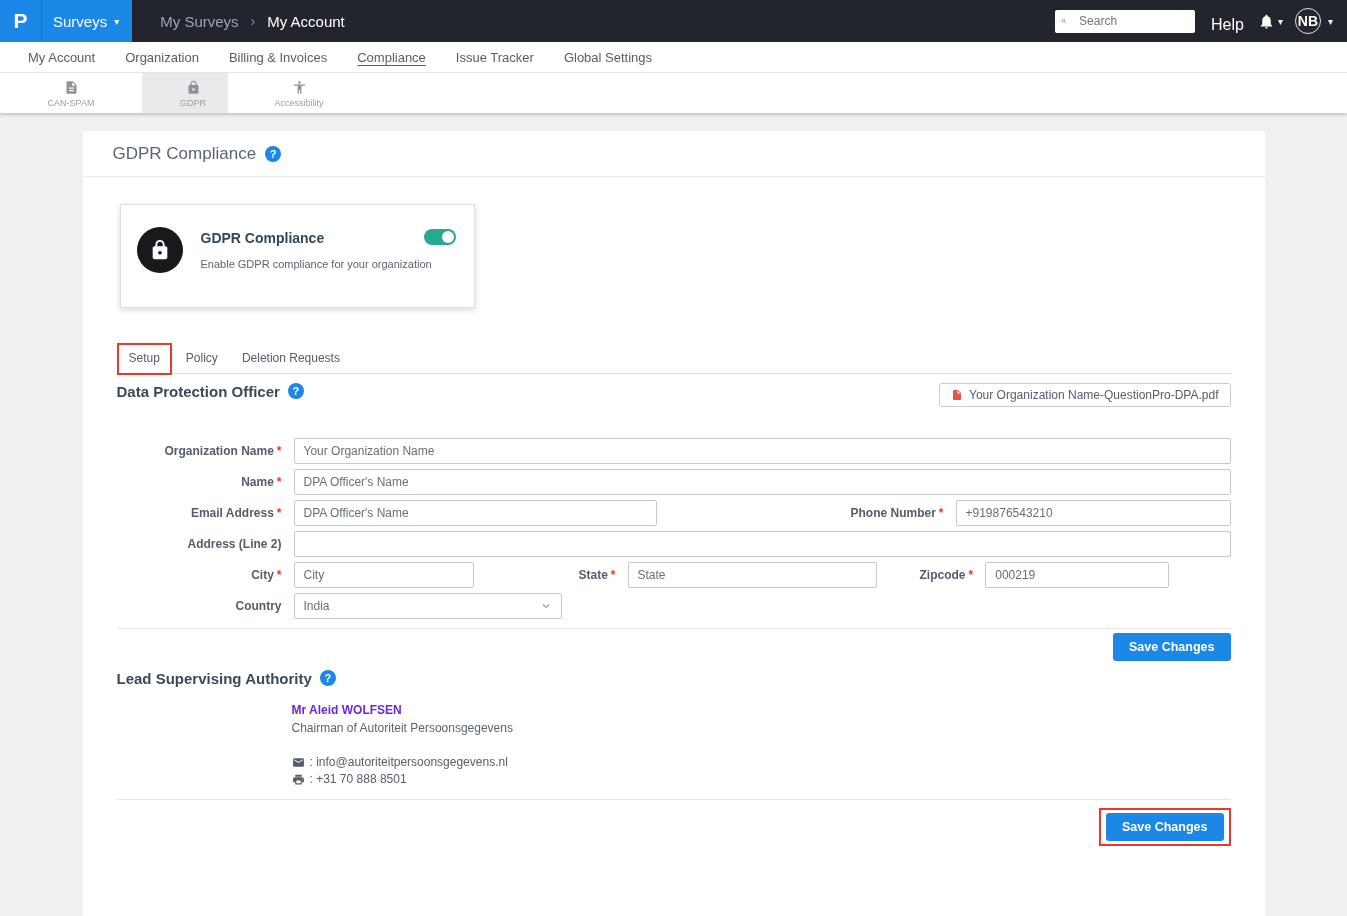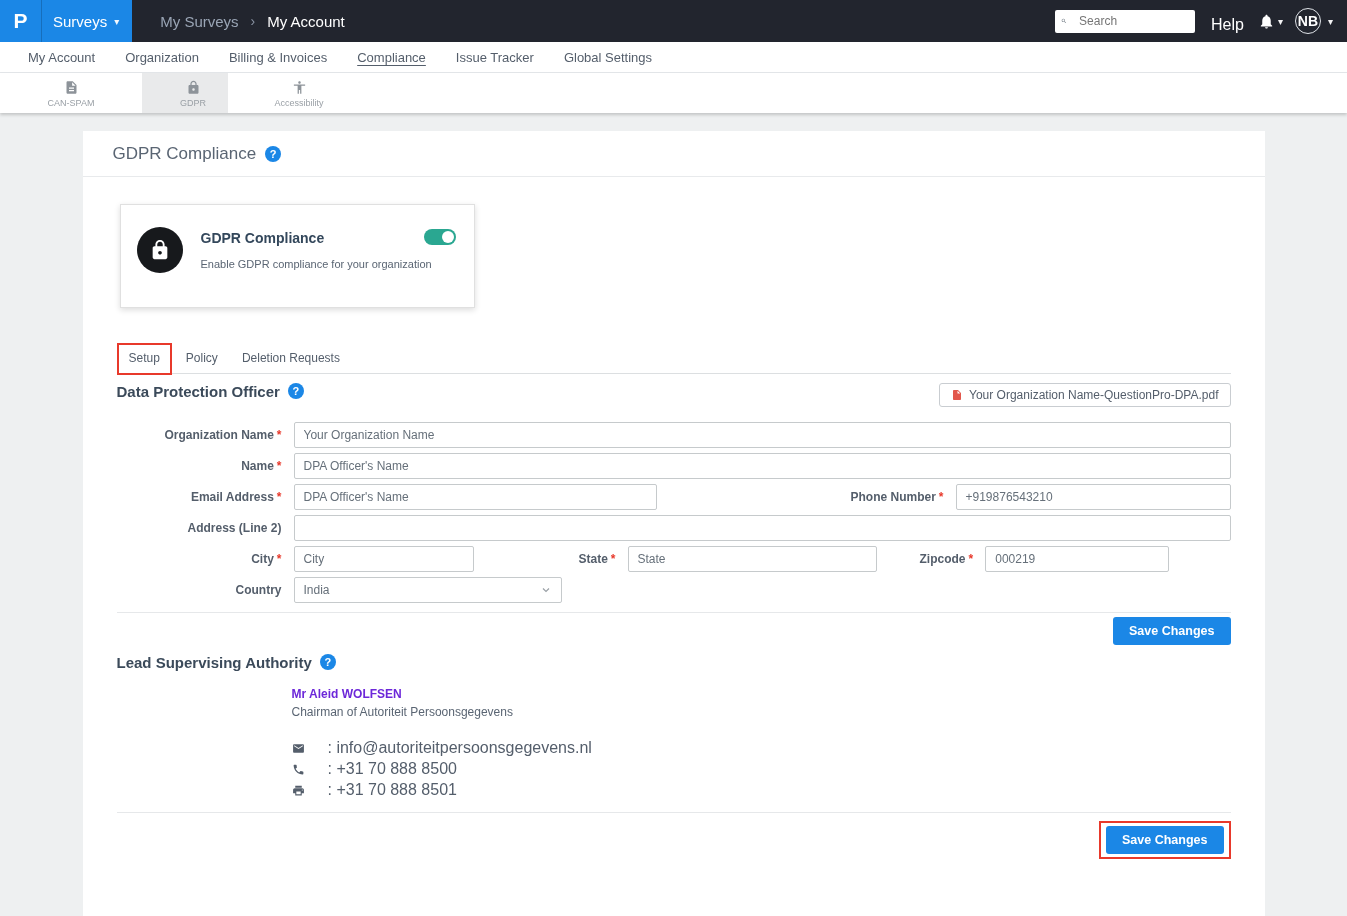--- a/index.html
+++ b/index.html
@@ -63,21 +63,21 @@
   .annot { border:2px solid #e8392b; }
   .annot-setup { display:inline-block; margin-bottom:-2px; }
 
   
   .section-head { display:flex; gap:8px; margin-top:9px; }
   .section-title { font-size:15px; font-weight:bold; color:#3b4a5a; }
   .pdf-btn { margin-left:auto; height:24px; display:flex; align-items:center; gap:6px; background:#fff;
              border:1px solid #c9cdd1; border-radius:3px; padding:0 11px; font-family:inherit; font-size:12px; color:#545e6b; cursor:pointer; }
 
   
-  .form { margin-top:15px; }
+  .form { margin-top:31px; }
   .frow { display:flex; align-items:center; margin-bottom:5px; }
   .flabel { width:165px; text-align:right; font-size:12px; font-weight:bold; color:#545e6b; margin-right:12px; flex:0 0 auto; }
   .req { color:#e8392b; margin-left:3px; font-weight:bold; }
   .fld { height:26px; border:1px solid #c6cacc; border-radius:2px; padding:0 9px; font-size:12px; color:#66707a;
          font-family:inherit; background:#fff; outline:none; }
   .full { flex:1; }
   .fselect { height:26px; border:1px solid #c6cacc; border-radius:2px; padding:8px 9px; font-size:12px; color:#66707a;
              display:flex; align-items:center; background:#fff; cursor:pointer; }
   .fselect span { flex:1; }
 
@@ -86,21 +86,21 @@
   .btn-primary { background:#1b87e6; color:#fff; border:none; border-radius:3px; height:28px; padding:0 16px;
                  font-family:inherit; font-size:12.5px; font-weight:bold; cursor:pointer; }
 
   
   .authority-annot { display:inline-flex; align-items:center; margin:15px 0 0 97px; padding:4px 4px 4px 14px; }
   .authority-annot .flabel { width:auto; margin-right:12px; }
   .contact { margin:16px 0 0 175px; }
   .c-name { font-size:12px; font-weight:bold; color:#6d28d9; cursor:pointer; }
   .c-role { font-size:12px; color:#5a6573; margin-top:4px; }
   .c-lines { margin-top:20px; }
-  .cline { display:flex; align-items:center; gap:23px; font-size:16px; color:#545e6b; margin-top:3px; }
+  .cline { display:flex; align-items:center; gap:5px; font-size:12px; color:#545e6b; margin-top:3px; }
   .cline .val::before { content:" : "; }
   .save-annot { display:inline-block; padding:3px 5px; margin-top:2px; }
   .bottom-save { margin-top:6px; }
 </style>
 </head>
 <body>
 
 <div class="topbar">
   <div class="brand">
     <div class="logo">P</div>
@@ -274,26 +274,20 @@
         <div class="c-role">Chairman of Autoriteit Persoonsgegevens</div>
         <div class="c-lines">
           <div class="cline">
             <svg width="13" height="13" viewBox="0 0 24 24">
                 <path fill="#545e6b" d="M20 4H4c-1.1 0-2 .9-2 2v12c0 1.1.9 2 2 2h16c1.1 0 2-.9 2-2V6c0-1.1-.9-2-2-2zm0 4l-8 5-8-5V6l8 5 8-5v2z"></path>
               </svg>
             <span class="val">info@autoriteitpersoonsgegevens.nl</span>
           </div>
           <div class="cline">
             <svg width="13" height="13" viewBox="0 0 24 24">
-                <path fill="#545e6b" d="M6.62 10.79c1.44 2.83 3.76 5.14 6.59 6.59l2.2-2.2c.27-.27.67-.36 1.02-.24 1.12.37 2.33.57 3.57.57.55 0 1 .45 1 1V20c0 .55-.45 1-1 1-9.39 0-17-7.61-17-17 0-.55.45-1 1-1h3.5c.55 0 1 .45 1 1 0 1.25.2 2.45.57 3.57.11.35.03.74-.25 1.02l-2.2 2.2z"></path>
-              </svg>
-            <span class="val">+31 70 888 8500</span>
-          </div>
-          <div class="cline">
-            <svg width="13" height="13" viewBox="0 0 24 24">
                 <path fill="#545e6b" d="M19 8H5c-1.66 0-3 1.34-3 3v6h4v4h12v-4h4v-6c0-1.66-1.34-3-3-3zm-3 11H8v-5h8v5zm3-7c-.55 0-1-.45-1-1s.45-1 1-1 1 .45 1 1-.45 1-1 1zm-1-9H6v4h12V3z"></path>
               </svg>
             <span class="val">+31 70 888 8501</span>
           </div>
         </div>
       </div>
 
       <hr class="hr" style="margin-top:13px;">
 
       <div class="save-row bottom-save">

